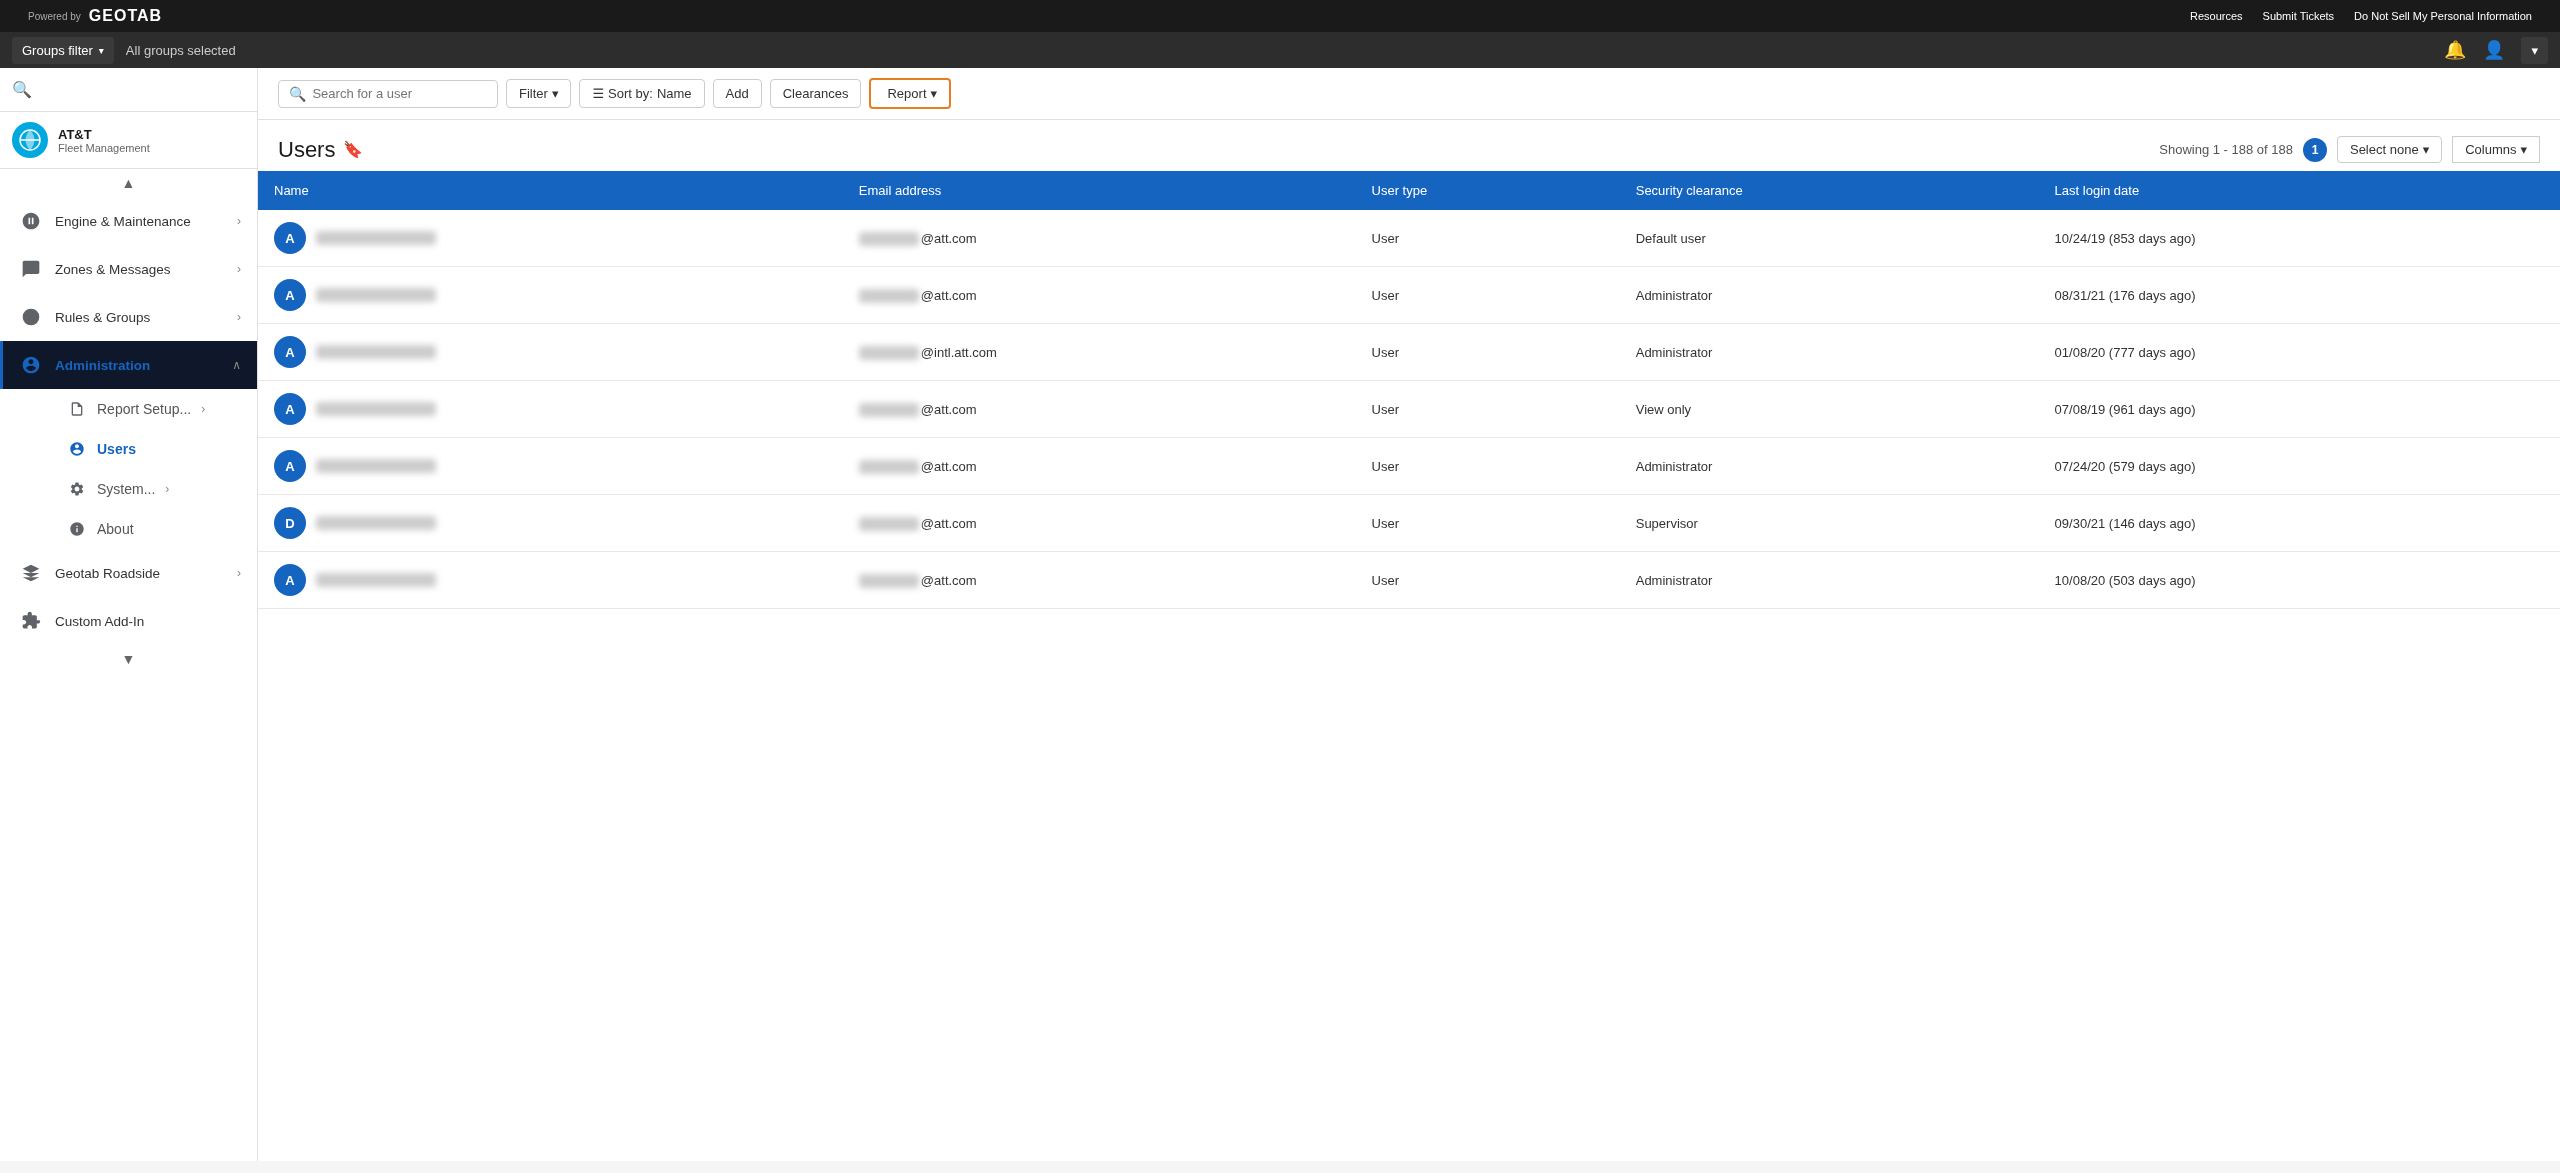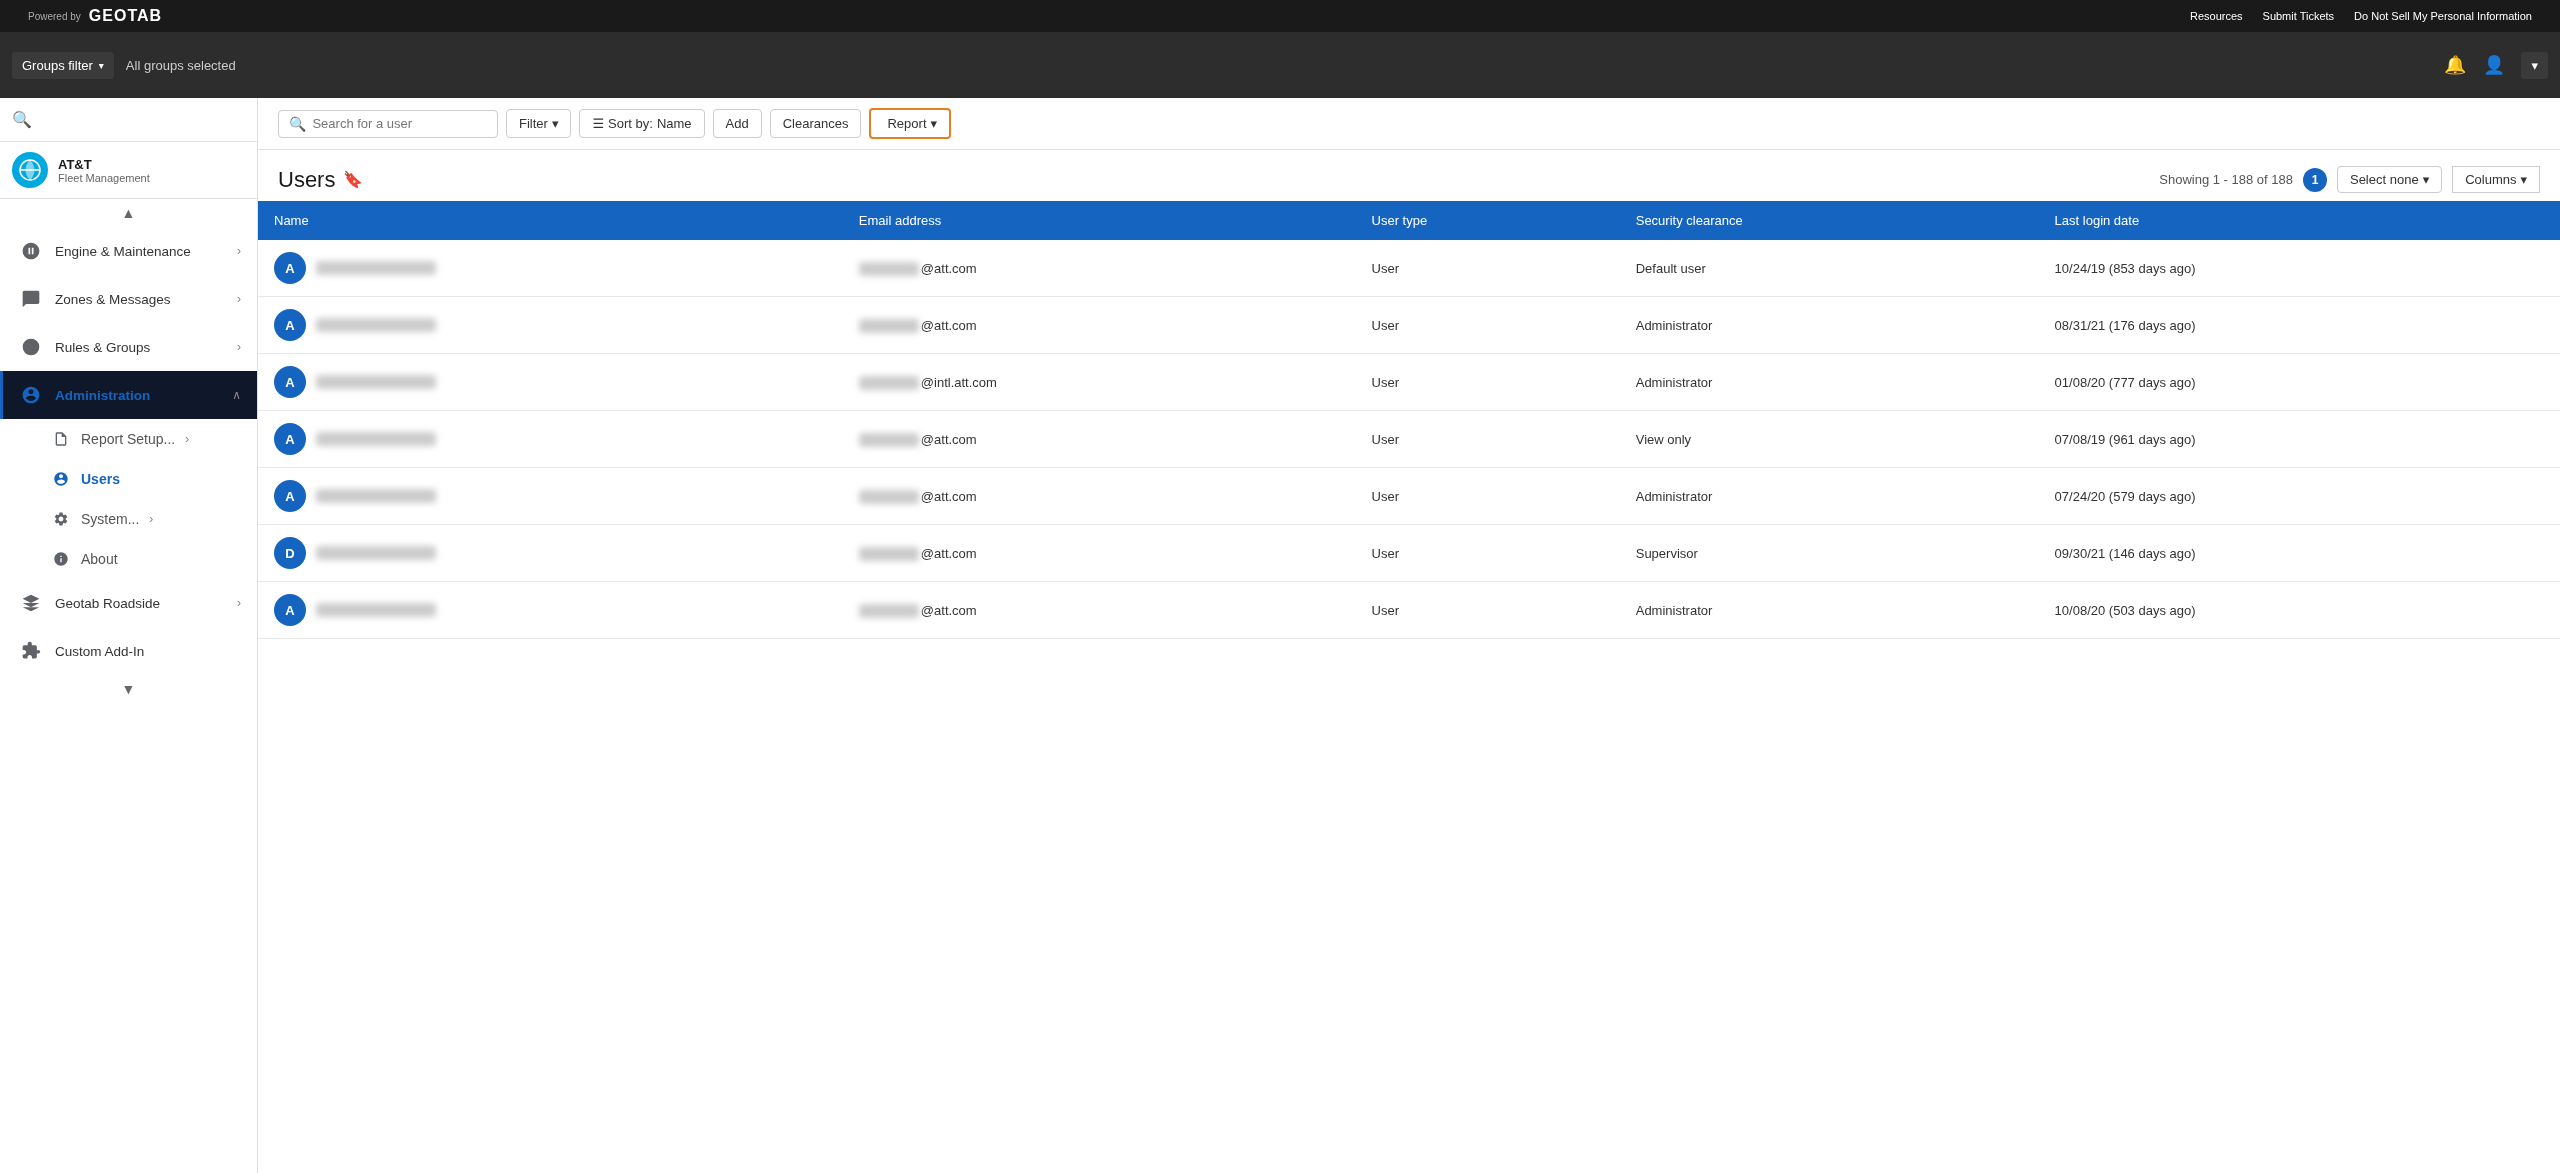--- a/index.html
+++ b/index.html
@@ -18,21 +18,21 @@
     }
     .top-bar-left { display: flex; align-items: center; gap: 8px; }
     .top-bar-right { display: flex; align-items: center; gap: 20px; }
     .top-bar-right span { cursor: pointer; }
     .powered-by { font-size: 10px; color: #aaa; }
     .geotab-logo { color: white; font-weight: bold; font-size: 16px; letter-spacing: 1px; }
 
     
     .groups-bar {
       background: #2d2d2d;
-      height: 66px;
+      height: 36px;
       display: flex;
       align-items: center;
       padding: 0 12px;
       gap: 12px;
     }
     .groups-filter-btn {
       background: #3a3a3a;
       color: white;
       border: none;
       padding: 6px 10px;
@@ -112,21 +112,21 @@
     }
     .sidebar-item.active { border-left-color: #1565c0; background: #0f172a; }
     .sidebar-item.active .sidebar-item-label { color: #1565c0; font-weight: 600; }
     .sidebar-item-icon { width: 24px; height: 24px; display: flex; align-items: center; justify-content: center; }
     .sidebar-item-icon svg { width: 20px; height: 20px; fill: #5f6368; }
     .sidebar-item.active .sidebar-item-icon svg { fill: #1565c0; }
     .sidebar-item-label { flex: 1; font-size: 13.5px; }
     .sidebar-chevron { font-size: 12px; color: #888; }
 
     .sidebar-sub {
-      padding-left: 48px;
+      padding-left: 64px;
     }
     .sidebar-sub-item {
       display: flex;
       align-items: center;
       padding: 10px 16px 10px 0;
       cursor: pointer;
       color: #555;
       gap: 10px;
       border-left: 3px solid transparent;
     }

